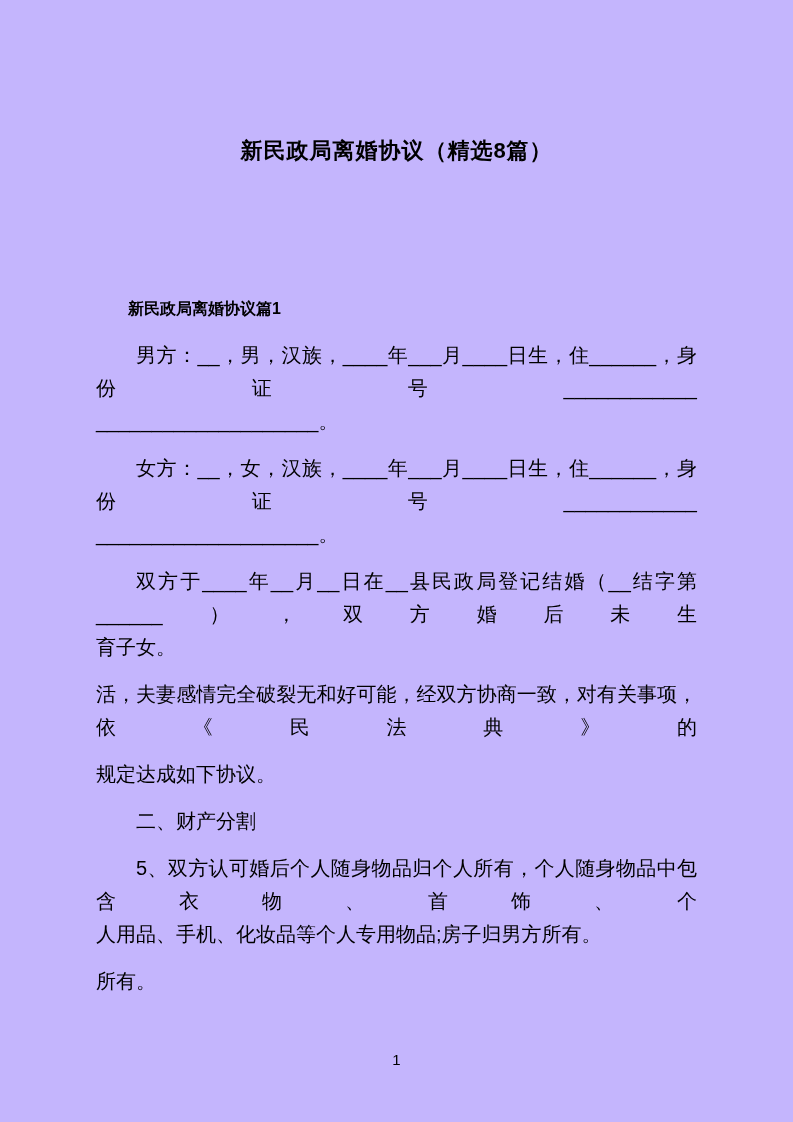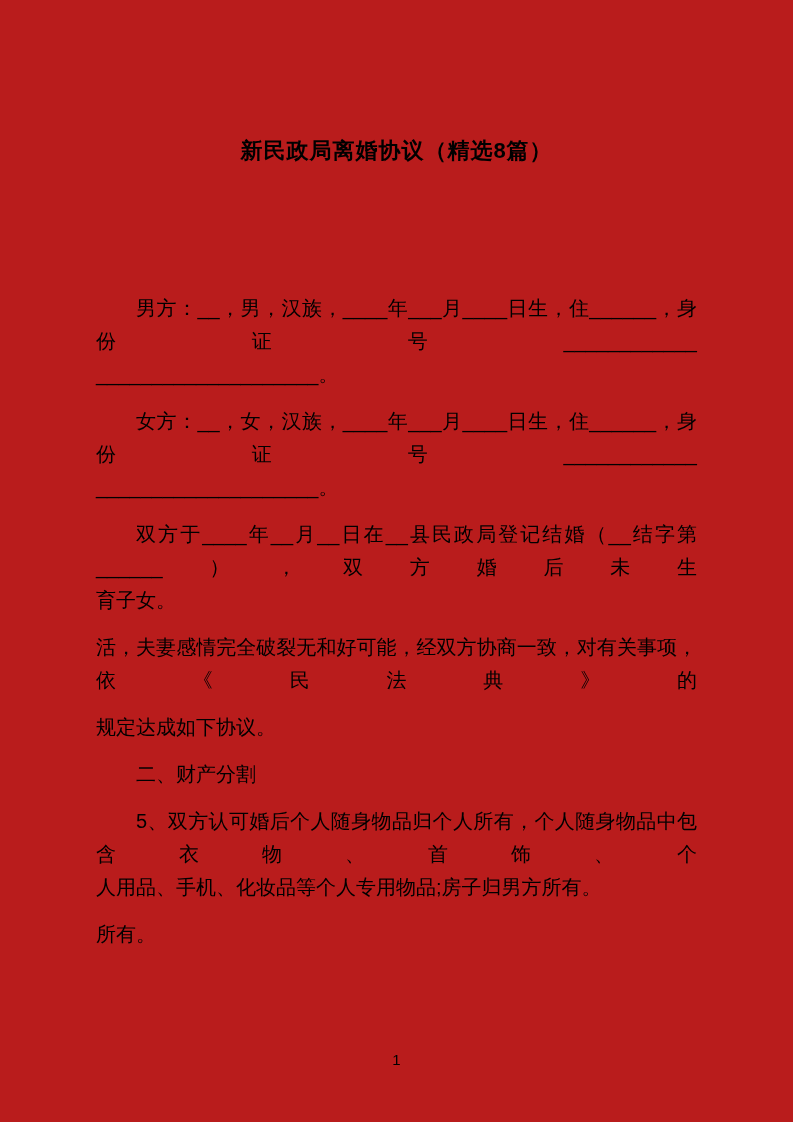--- a/index.html
+++ b/index.html
@@ -5,21 +5,21 @@
   html, body {
     margin: 0;
     padding: 0;
     background: #ffffff;
   }
   .page {
     position: relative;
     width: 793px;
     height: 1122px;
     box-sizing: border-box;
-    background: #b91c1c;
+    background: #c4b5fd;
     color: #000000;
     font-family: "Liberation Sans", sans-serif;
     padding: 134px 96px 0 96px;
     overflow: hidden;
   }
   .doc-title {
     font-size: 22px;
     font-weight: bold;
     line-height: 33px;
     text-align: center;
@@ -60,20 +60,21 @@
     line-height: 20px;
   }
 </style>
 </head>
 <body>
 
 <div class="page">
 
   <div class="doc-title">新民政局离婚协议（精选8篇）</div>
 
+  <div class="heading">新民政局离婚协议篇1</div>
 
   <div class="para">
     <div class="ln first jl">男方：__，男，汉族，____年___月____日生，住______，身份证号____________</div>
     <div class="ln">____________________。</div>
   </div>
 
   <div class="para">
     <div class="ln first jl">女方：__，女，汉族，____年___月____日生，住______，身份证号____________</div>
     <div class="ln">____________________。</div>
   </div>

